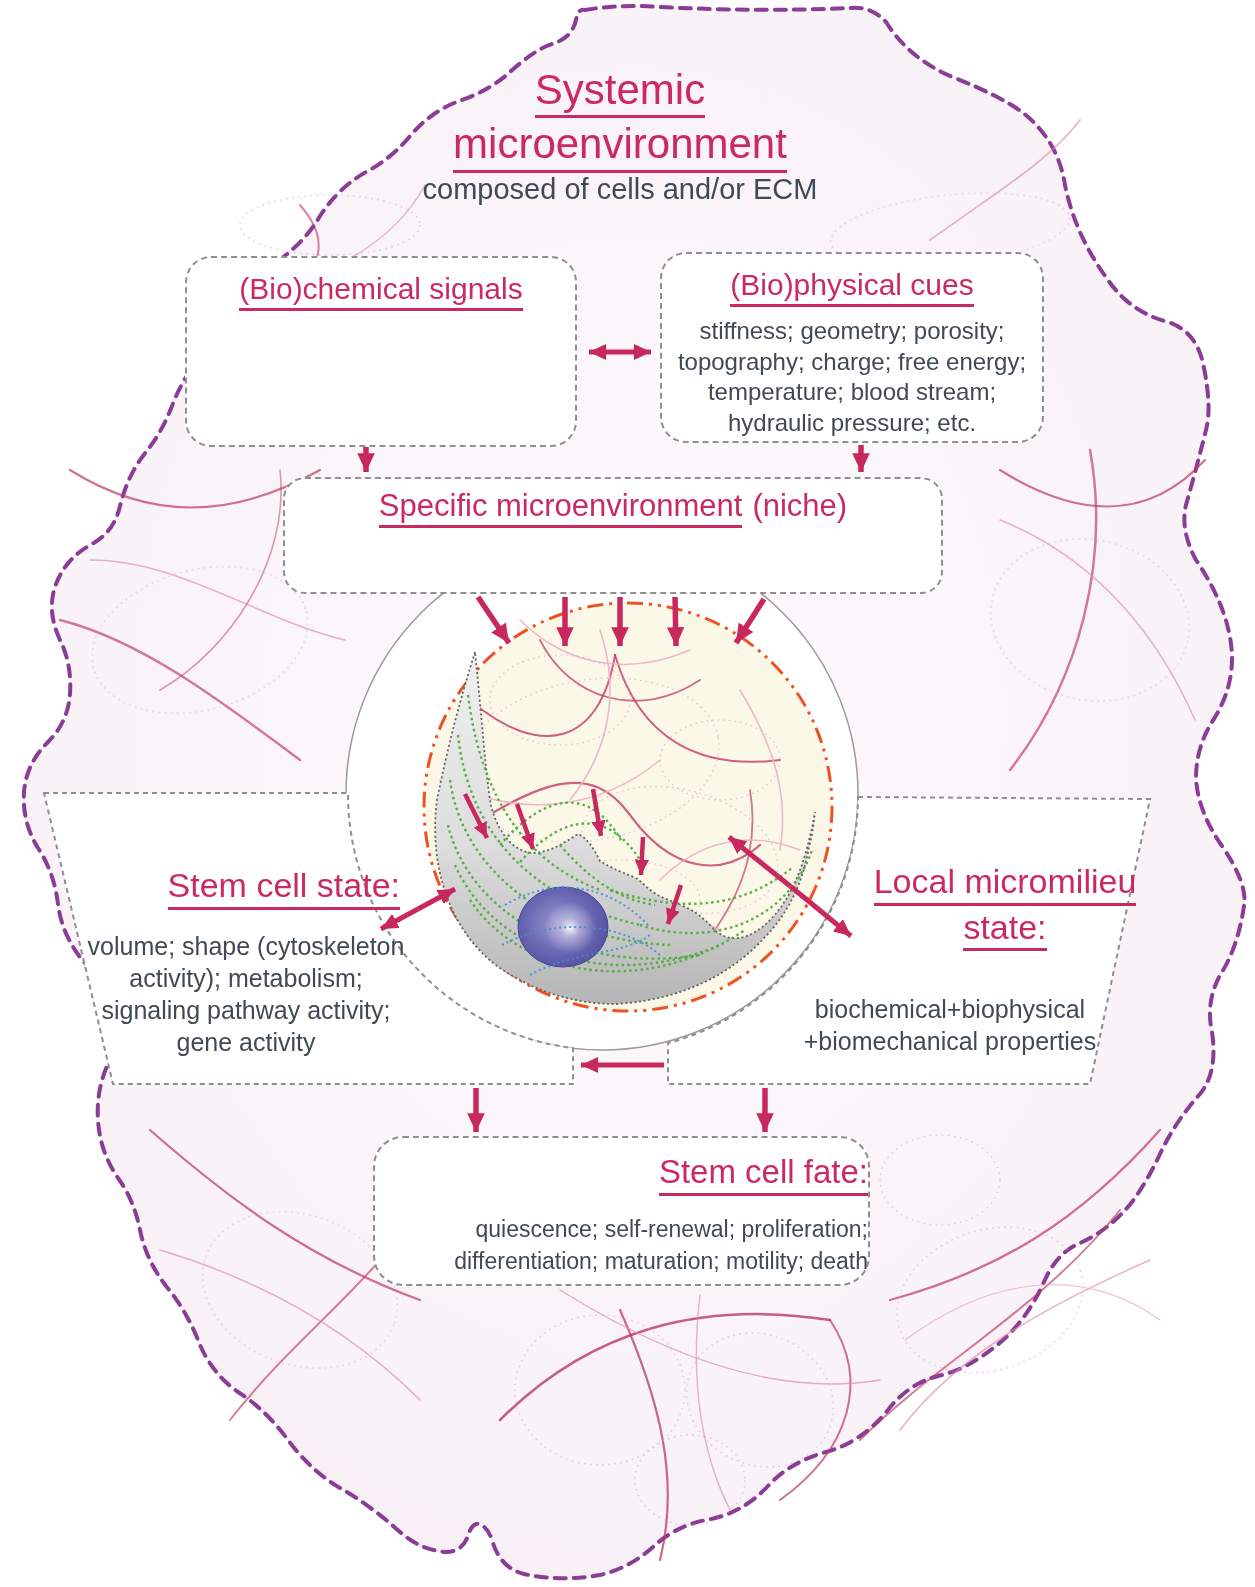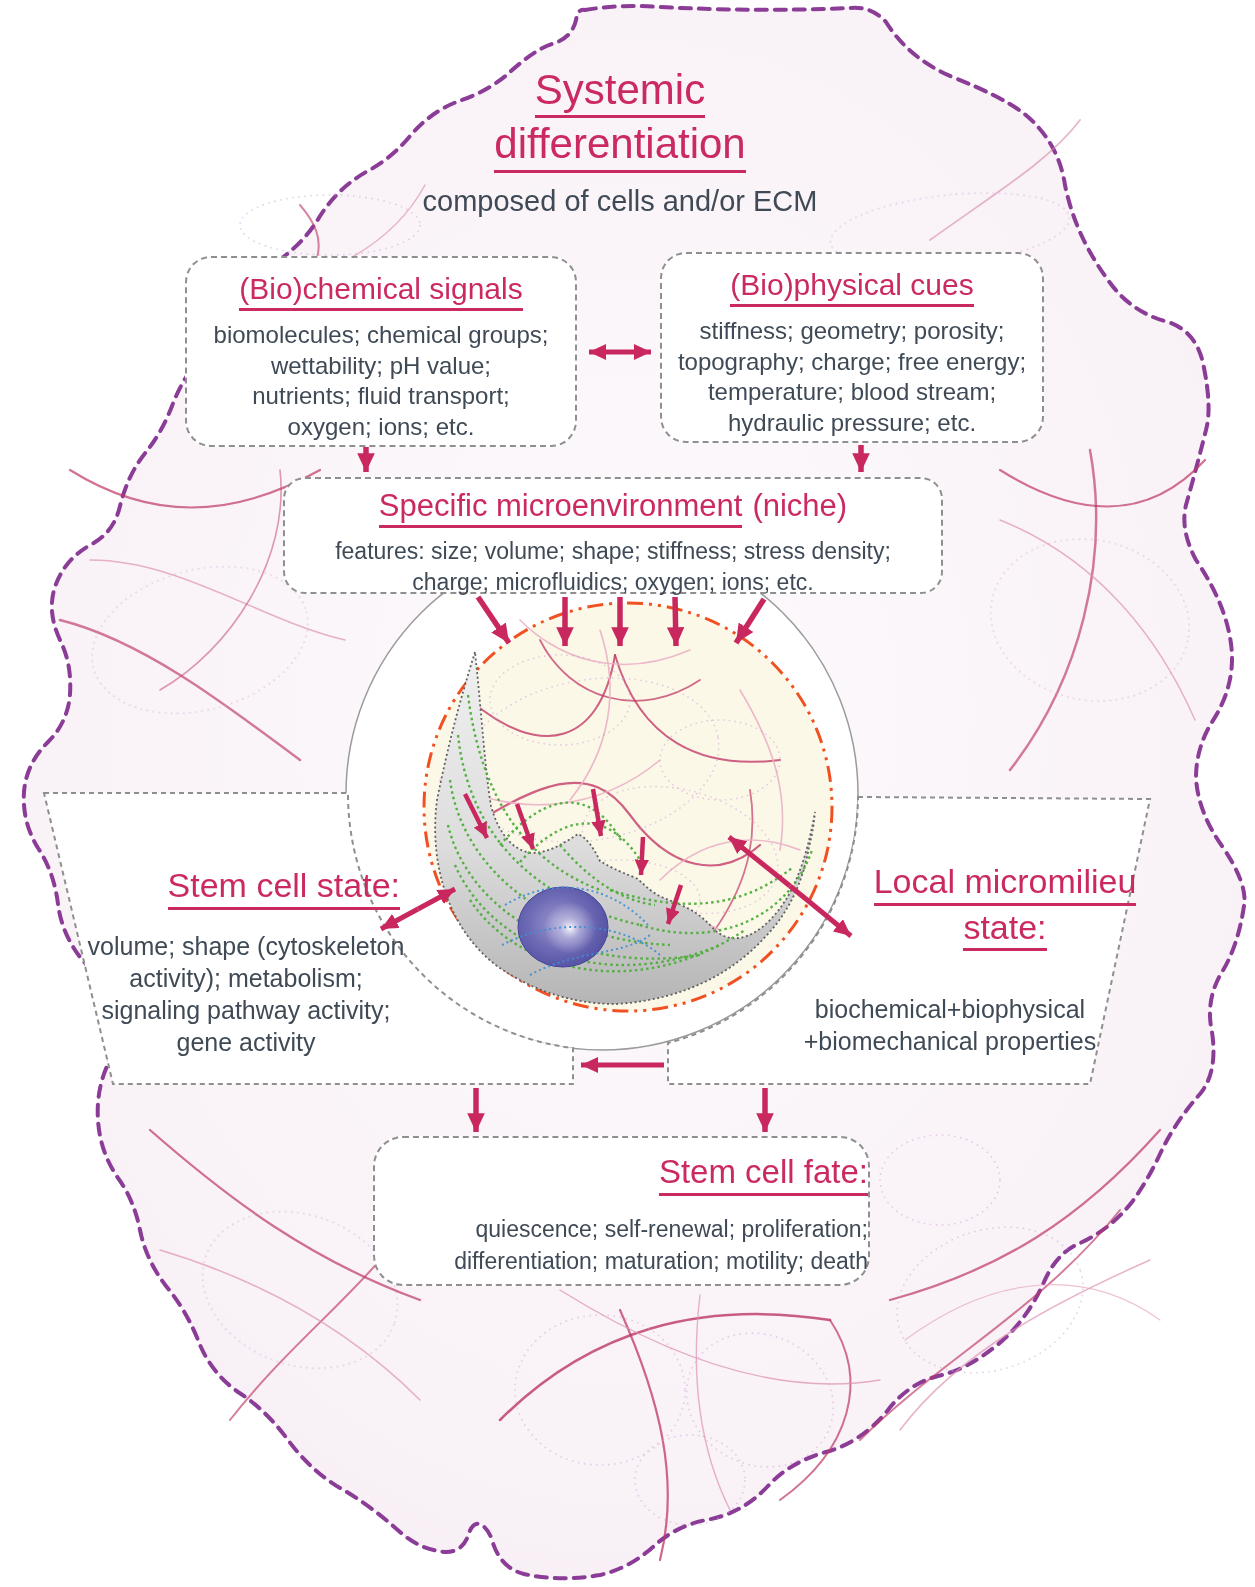--- a/index.html
+++ b/index.html
@@ -4,21 +4,21 @@
 <style>
   html,body{margin:0;padding:0;background:#ffffff;}
   .canvas{position:relative;width:1255px;height:1587px;overflow:hidden;
           font-family:"Liberation Sans",sans-serif;background:#fde047;}
   .canvas svg{position:absolute;left:0;top:0;}
   .txt{position:absolute;text-align:center;z-index:2;}
   .u{display:inline-block;border-bottom:3px solid currentColor;padding-bottom:3px;line-height:1.08;}
   .body-txt{white-space:pre-line;color:#3f4a56;}
   .dbox{position:absolute;background:#ffffff;border:2px dashed #8f8f8f;box-sizing:border-box;z-index:1;}
   .main-title{font-size:42px;line-height:1.25;color:#cb2962;}
-  .subtitle{font-size:29px;margin-top:12px;color:#3f4a56;}
+  .subtitle{font-size:29px;margin-top:0;color:#3f4a56;}
   .box-title{font-size:30px;color:#cb2962;margin-bottom:9px;}
   .box-body{font-size:24px;line-height:1.27;}
   .niche-title{font-size:31px;color:#cb2962;margin-bottom:8px;}
   .niche-suffix{margin-left:10px;margin-top:24px;}
   .niche-body{font-size:23px;line-height:1.32;}
   .side-title{font-size:34px;color:#cb2962;line-height:1.28;}
   .side-body{font-size:25px;line-height:1.28;}
   .fate-title{font-size:33px;color:#cb2962;margin-bottom:17px;}
   .fate-body{font-size:23px;line-height:1.4;}
 </style>
@@ -192,51 +192,45 @@
     <line x1="790" y1="886" x2="851" y2="936" marker-end="url(#ah)"></line>
     <line x1="664" y1="1065" x2="581" y2="1065" marker-end="url(#ah)"></line>
     <line x1="476" y1="1088" x2="476" y2="1132" stroke-width="5.5" marker-end="url(#ah)"></line>
     <line x1="765" y1="1088" x2="765" y2="1132" stroke-width="5.5" marker-end="url(#ah)"></line>
   </g>
 </svg>
 
 <div class="txt" style="left:310px;top:64px;width:620px;">
   <div class="main-title">
     <div><span class="u">Systemic</span></div>
-    <div><span class="u">differentiation</span></div>
+    <div><span class="u">microenvironment</span></div>
   </div>
   <div class="subtitle">composed of cells and/or ECM</div>
 </div>
 
 <div class="dbox" style="left:185px;top:256px;width:392px;height:191px;border-radius:26px;padding-top:14px;text-align:center;">
   <div class="box-title">
     <span class="u">(Bio)chemical signals</span>
   </div>
-  <div class="box-body body-txt">biomolecules; chemical groups;
-wettability; pH value;
-nutrients; fluid transport;
-oxygen; ions; etc.</div>
 </div>
 
 <div class="dbox" style="left:660px;top:252px;width:384px;height:191px;border-radius:26px;padding-top:14px;text-align:center;">
   <div class="box-title">
     <span class="u">(Bio)physical cues</span>
   </div>
   <div class="box-body body-txt">stiffness; geometry; porosity;
 topography; charge; free energy;
 temperature; blood stream;
 hydraulic pressure; etc.</div>
 </div>
 
 <div class="dbox" style="left:283px;top:477px;width:660px;height:117px;border-radius:22px;padding-top:9px;text-align:center;">
   <div class="niche-title">
     <span class="u">Specific microenvironment</span><span class="niche-suffix">(niche)</span>
   </div>
-  <div class="niche-body body-txt">features: size; volume; shape; stiffness; stress density;
-charge; microfluidics; oxygen; ions; etc.</div>
 </div>
 
 <div class="txt side-title" style="left:40px;top:864px;width:360px;text-align:right;">
   <span class="u">Stem cell state:</span>
 </div>
 <div class="txt side-body body-txt" style="left:46px;top:930px;width:400px;">volume; shape (cytoskeleton
 activity); metabolism;
 signaling pathway activity;
 gene activity</div>
 

